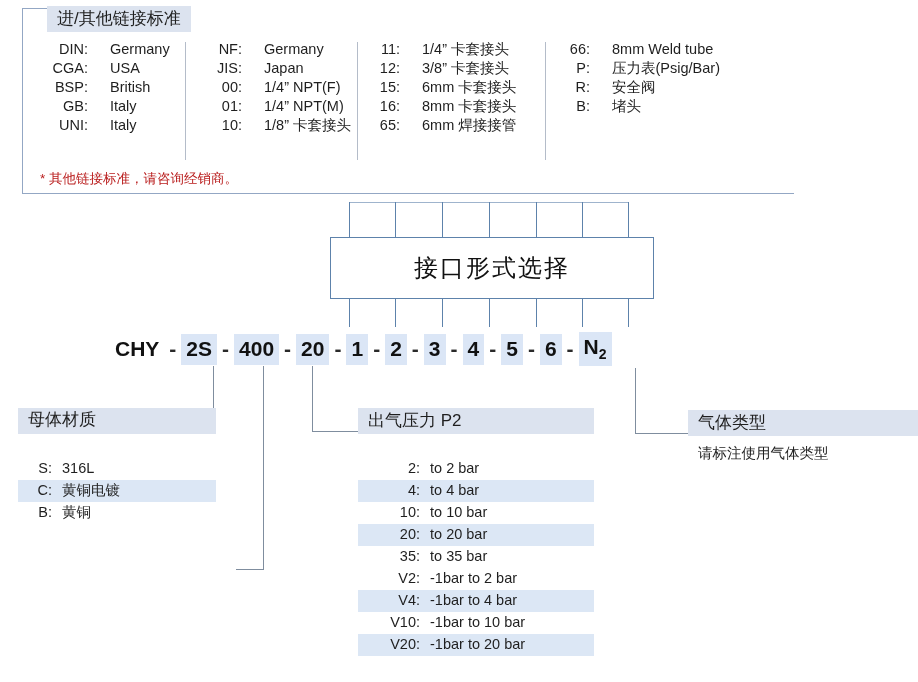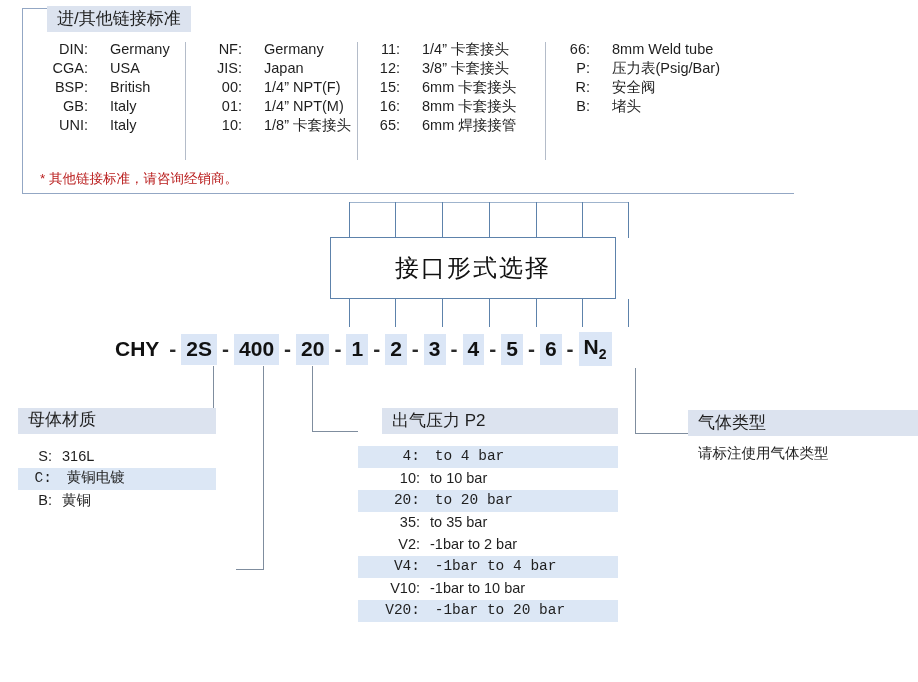--- a/index.html
+++ b/index.html
@@ -28,21 +28,21 @@
     white-space: nowrap;
     line-height: 1.25;
   }
   .row-line {
     font-size: 14.5px;
     line-height: 19px;
     white-space: nowrap;
     color: #1f1f1f;
     gap: 16px;
   }
-  .row-band { background: #dce7f5; font-family: Liberation Mono, monospace; }
+  .row-band { background: #dce7f5; }
   .key {
     display: inline-block;
     text-align: right;
     padding-right: 6px;
   }
 
   
   #top-panel {
     left: 22px; top: 8px;
     width: 772px; height: 186px;
@@ -88,21 +88,21 @@
   }
   #comb .comb-top {
     position: absolute; left: 0; top: 0;
     width: 280px; height: 0;
     border-top: 1.3px solid #9fb4cd;
   }
 
   
   #main-box {
     left: 330px; top: 237px;
-    width: 286px; height: 62px;
+    width: 324px; height: 62px;
     border: 1.4px solid #5d82ab;
     background: #ffffff;
     box-sizing: border-box;
     display: flex;
     align-items: center;
     justify-content: center;
     font-size: 24px;
     letter-spacing: 2px;
     color: #111111;
   }
@@ -145,24 +145,24 @@
   .hline { position: absolute; height: 0; border-top: 1.3px solid #7f8d9e; }
 
   
   #sec-material { left: 18px; top: 408px; }
   #sec-p1       { left: 18px; top: 538px; }
   #sec-p2       { left: 358px; top: 408px; }
   #sec-gas      { left: 688px; top: 410px; }
 
   #sec-material .hl-title { width: 178px; font-family: Liberation Mono, monospace; }
   #sec-p1 .hl-title { width: 212px; }
-  #sec-p2 .hl-title { width: 216px; margin-left: 24px; }
+  #sec-p2 .hl-title { width: 216px; }
   #sec-gas .hl-title { width: 212px; }
 
-  .list { margin-top: 12px; }
+  .list { margin-top: 24px; }
   .list .row-line { padding: 1px 8px 2px 0; }
 
   #gas-note {
     margin-top: 8px;
     padding-left: 10px;
     font-size: 14.5px;
     color: #1f1f1f;
     white-space: nowrap;
   }
 </style>
@@ -346,20 +346,24 @@
         <span class="key" style="width:34px">B:</span>
         <span>黄铜</span>
       </div>
     </div>
   </div>
 
 
   <div id="sec-p2" class="abs">
     <div class="hl-title">出气压力 P2</div>
     <div class="list">
+      <div class="row-line">
+        <span class="key" style="width:62px">2:</span>
+        <span>to 2 bar</span>
+      </div>
       <div class="row-line row-band">
         <span class="key" style="width:62px">4:</span>
         <span>to 4 bar</span>
       </div>
       <div class="row-line">
         <span class="key" style="width:62px">10:</span>
         <span>to 10 bar</span>
       </div>
       <div class="row-line row-band">
         <span class="key" style="width:62px">20:</span>

